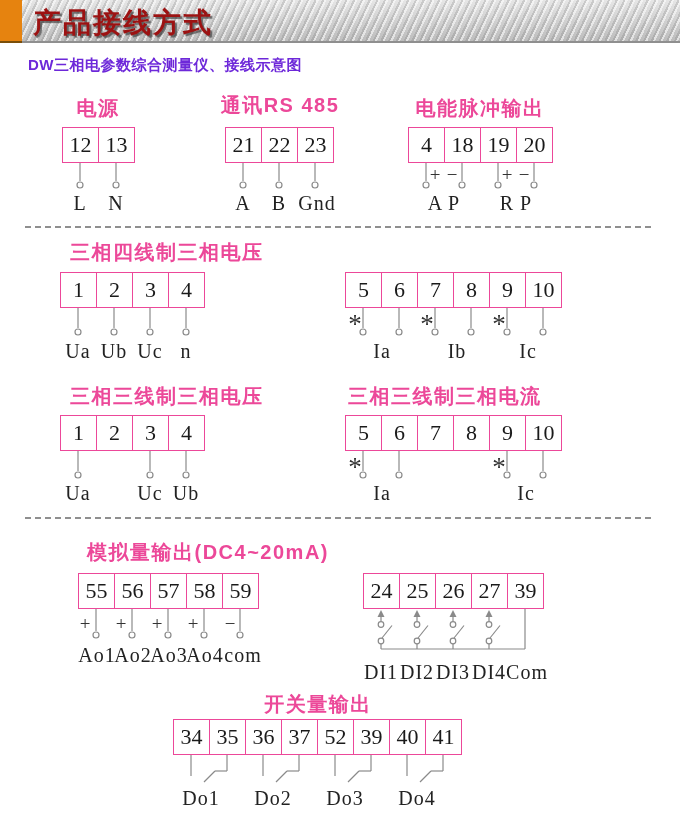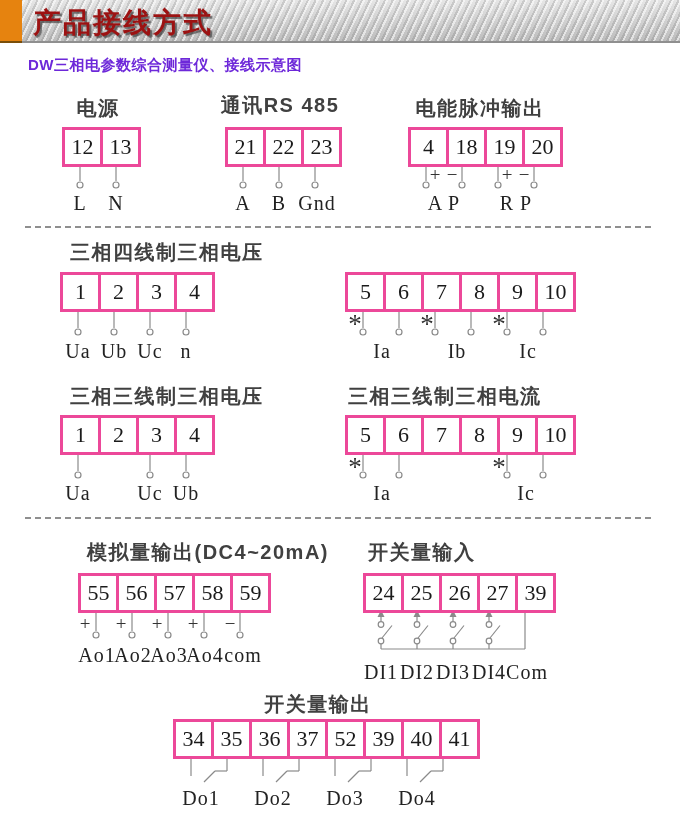--- a/index.html
+++ b/index.html
@@ -12,25 +12,25 @@
       linear-gradient(to bottom,#e6e6e6,#bdbdbd);
     border-bottom:2px solid #8f8f8f;}
   .accent{position:absolute;left:0;top:0;width:22px;height:41px;background:#e6830f;border-bottom:2px solid #7a4e09;}
   .page-title{position:absolute;left:33px;top:4px;font-size:28px;font-weight:bold;color:#9c1212;
     letter-spacing:2px;text-shadow:2px 2px 1px rgba(45,45,45,.65);}
   .subtitle{position:absolute;left:28px;top:56px;font-size:15px;font-weight:bold;color:#6d28d9;letter-spacing:.5px;}
   
   .divider{position:absolute;left:25px;width:630px;height:2px;
     background:repeating-linear-gradient(90deg,#8f8f8f 0 6px,transparent 6px 10px);}
   
-  .blktitle{position:absolute;font-size:20px;font-weight:bold;color:#404040;letter-spacing:1.5px;white-space:nowrap;text-align:center;}
+  .blktitle{position:absolute;font-size:20px;font-weight:bold;color:#ec4899;letter-spacing:1.5px;white-space:nowrap;text-align:center;}
   .blktitle.centered{transform:translateX(-50%);}
   
   .trow{position:absolute;display:flex;}
-  .cell{width:35px;height:34px;border:3px solid #ec4899;background:#fff;
+  .cell{width:35px;height:34px;border:1px solid #ec4899;background:#fff;
     display:flex;align-items:center;justify-content:center;
     font-family:"Liberation Serif","DejaVu Serif",serif;font-size:22px;color:#1a1a1a;}
   .cell + .cell{border-left:none;}
   
   .lbl{position:absolute;transform:translateX(-50%);white-space:pre;
     font-family:"Liberation Serif","DejaVu Serif",serif;font-size:20px;color:#222;letter-spacing:1px;}
   .sign{position:absolute;transform:translateX(-50%);
     font-family:"Liberation Serif","DejaVu Serif",serif;font-size:19px;color:#333;}
   .star{position:absolute;transform:translateX(-50%);
     font-family:"Liberation Serif","DejaVu Serif",serif;font-size:27px;color:#333;line-height:1;}
@@ -283,21 +283,20 @@
   <div class="sign" style="left:121px;top:613px">+</div>
   <div class="sign" style="left:157px;top:613px">+</div>
   <div class="sign" style="left:193px;top:613px">+</div>
   <div class="sign" style="left:230px;top:613px">−</div>
   <div class="lbl" style="left:97px;top:644px">Ao1</div>
   <div class="lbl" style="left:133px;top:644px">Ao2</div>
   <div class="lbl" style="left:169px;top:644px">Ao3</div>
   <div class="lbl" style="left:205px;top:644px">Ao4</div>
   <div class="lbl" style="left:243px;top:644px">com</div>
 
-  <div class="blktitle" style="left:368px;top:539px">开关量输入</div>
   <div class="trow" style="left:363px;top:573px">
     <div class="cell">24</div>
     <div class="cell">25</div>
     <div class="cell">26</div>
     <div class="cell">27</div>
     <div class="cell">39</div>
   </div>
   <div class="lbl" style="left:381px;top:661px">DI1</div>
   <div class="lbl" style="left:417px;top:661px">DI2</div>
   <div class="lbl" style="left:453px;top:661px">DI3</div>

